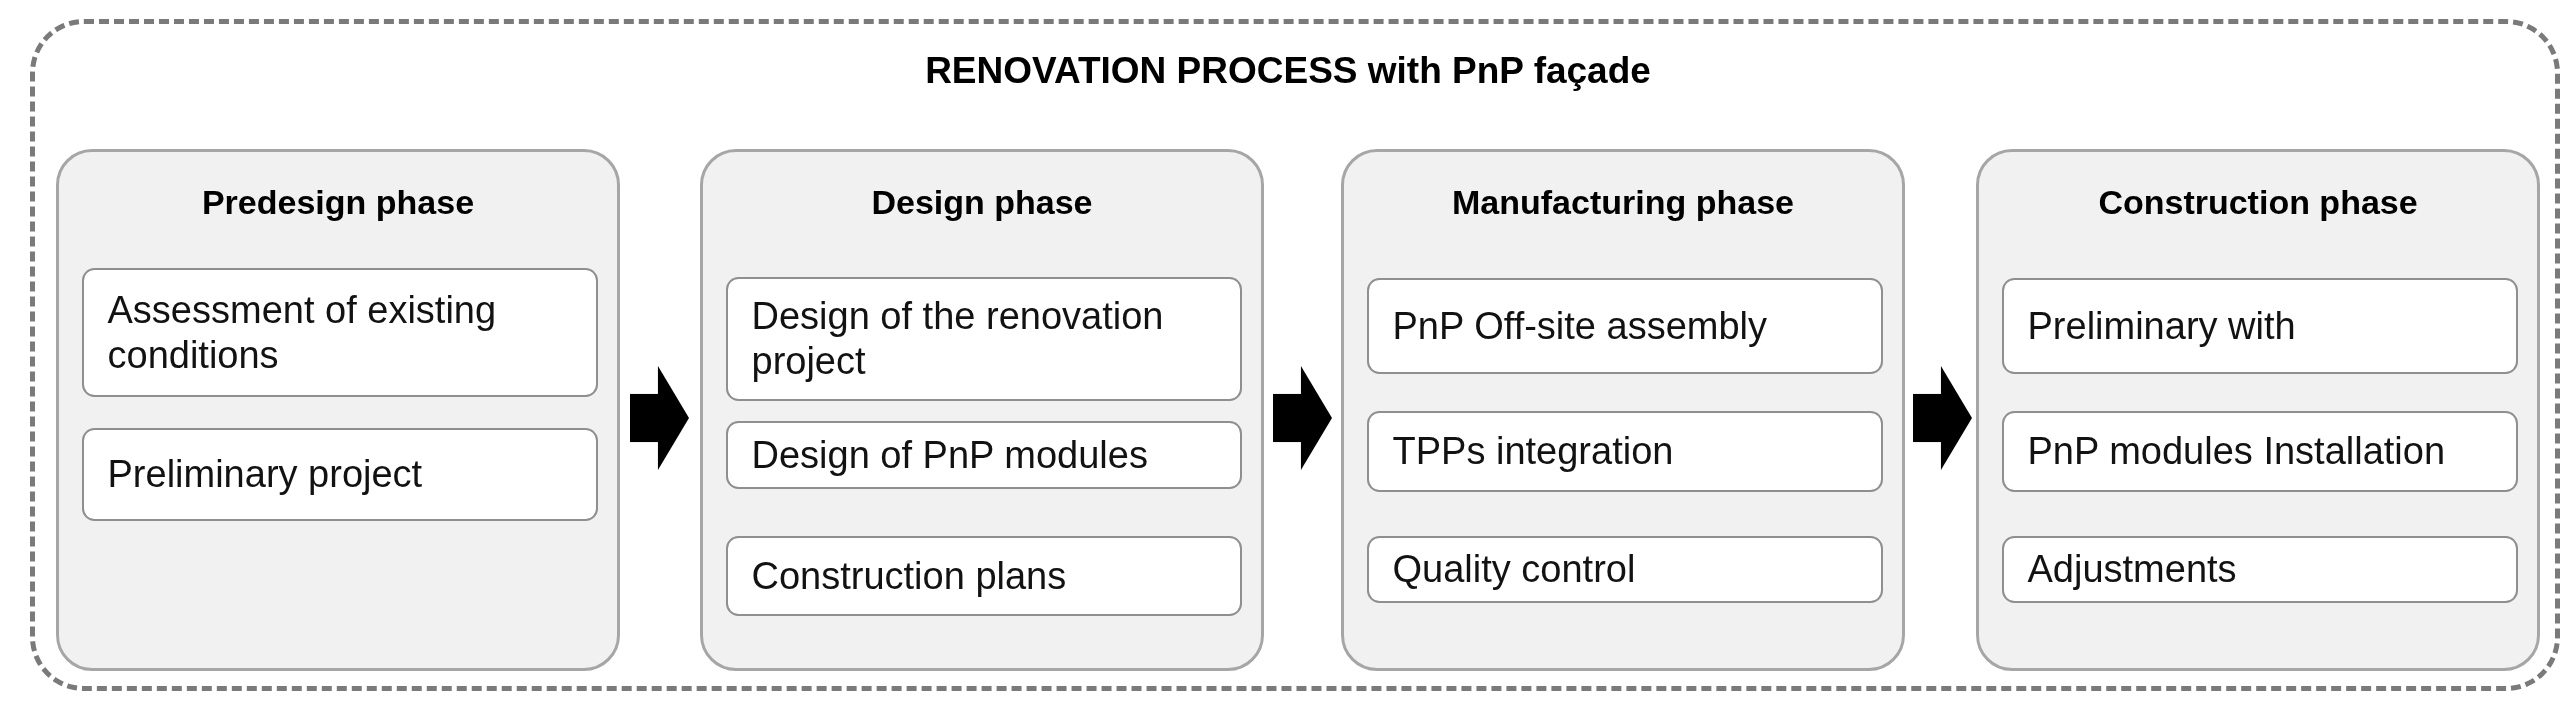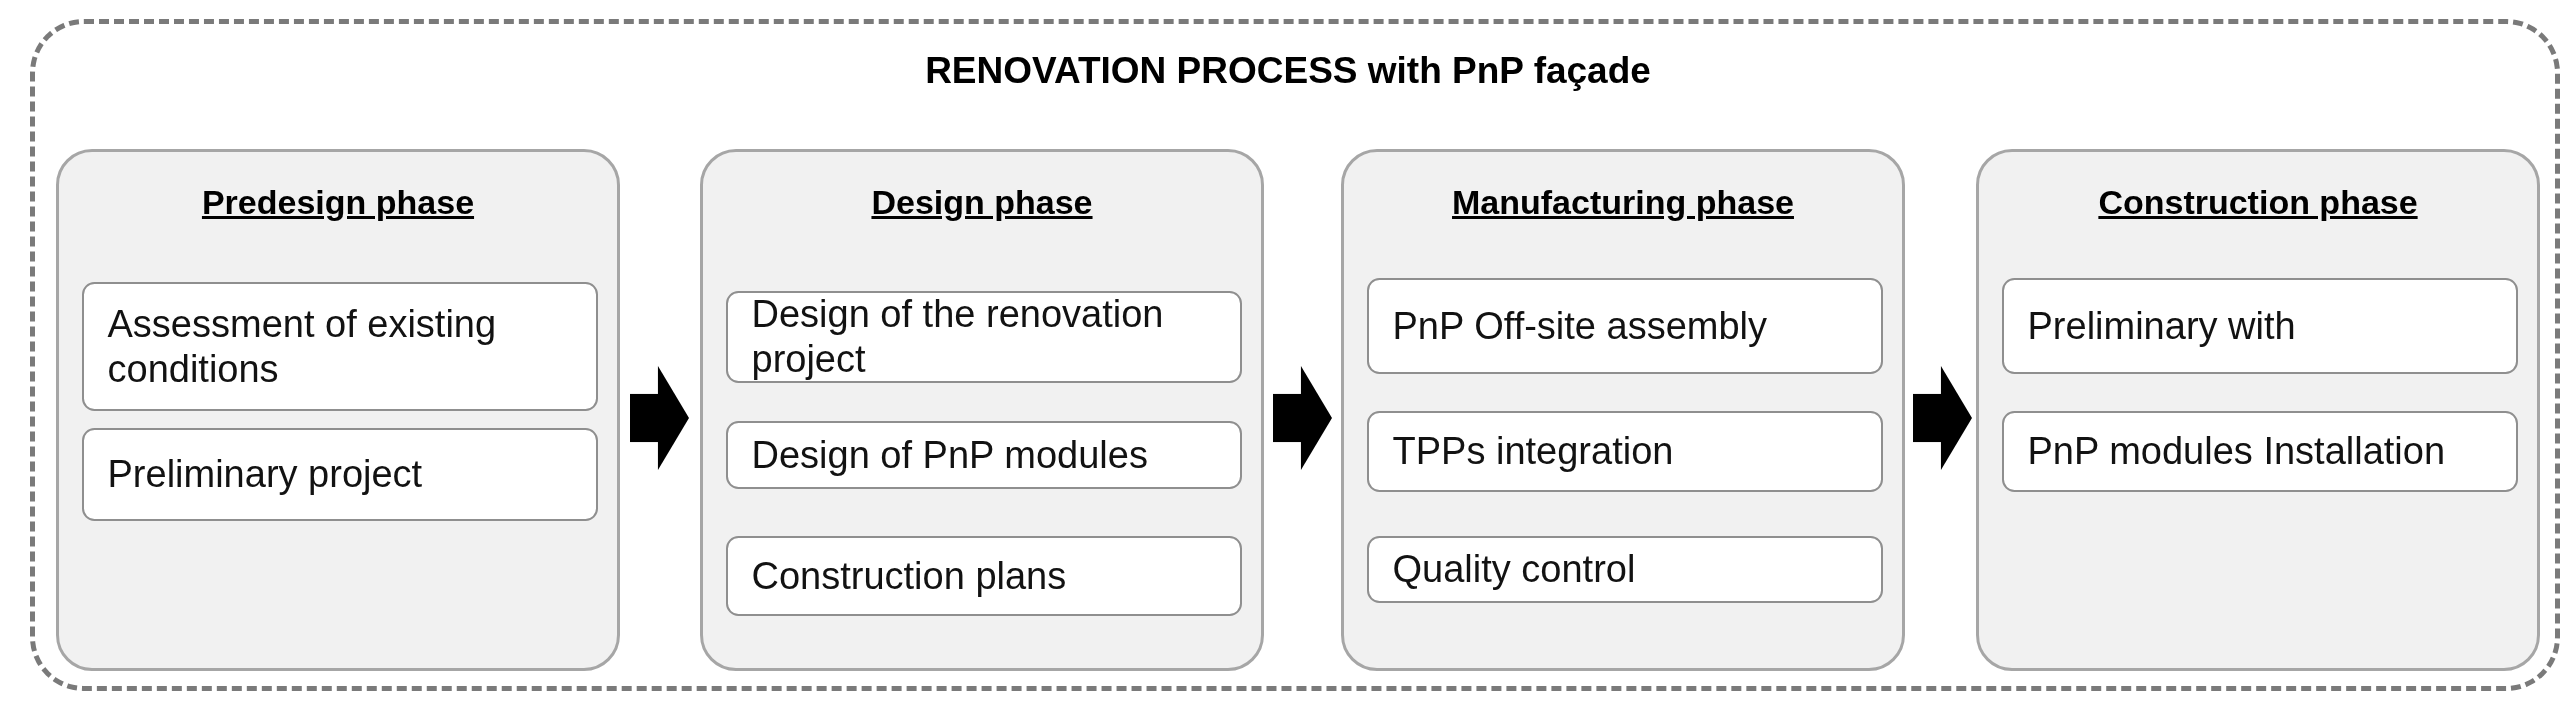--- a/index.html
+++ b/index.html
@@ -46,42 +46,41 @@
   .p4{left:1976px}
   .phase-title{
     position:absolute;
     top:29.5px; left:0; right:0;
     margin:0;
     text-align:center;
     font-weight:bold;
     font-size:34px;
     line-height:40px;
     color:var(--title-color,#000000);
-    text-decoration:underline;
   }
   .item{
     position:absolute;
     left:22.5px;
     width:516px;
     box-sizing:border-box;
     background:var(--item-fill,#ffffff);
     border:2.3px solid var(--item-border,#8f8f8f);
     border-radius:12.4px;
     display:flex;
     align-items:center;
     padding:0 14px 0 24px;
     font-size:38px;
     line-height:45px;
     color:var(--text-color,#121212);
   }
   
-  .p1 .i1{top:130px;height:129px}
+  .p1 .i1{top:116px;height:129px}
   .p1 .i2{top:276px;height:93px}
   
-  .p2 .i1{top:139px;height:92px}
+  .p2 .i1{top:125px;height:124px}
   .p2 .i2{top:269px;height:68px}
   .p2 .i3{top:384px;height:80px}
   
   .p3 .i1,.p4 .i1{top:126px;height:96px}
   .p3 .i2,.p4 .i2{top:259px;height:81px}
   .p3 .i3,.p4 .i3{top:384px;height:67px}
   .arrow{
     position:absolute;
     top:366px;
     width:59px;
@@ -153,16 +152,19 @@
   </svg>
 
   <section class="phase p4">
     <h2 class="phase-title">Construction phase</h2>
     <div class="item i1">
       <span>Preliminary with</span>
     </div>
     <div class="item i2">
       <span>PnP modules Installation</span>
     </div>
+    <div class="item i3">
+      <span>Adjustments</span>
+    </div>
   </section>
 
 </div>
 
 
 </body></html>

